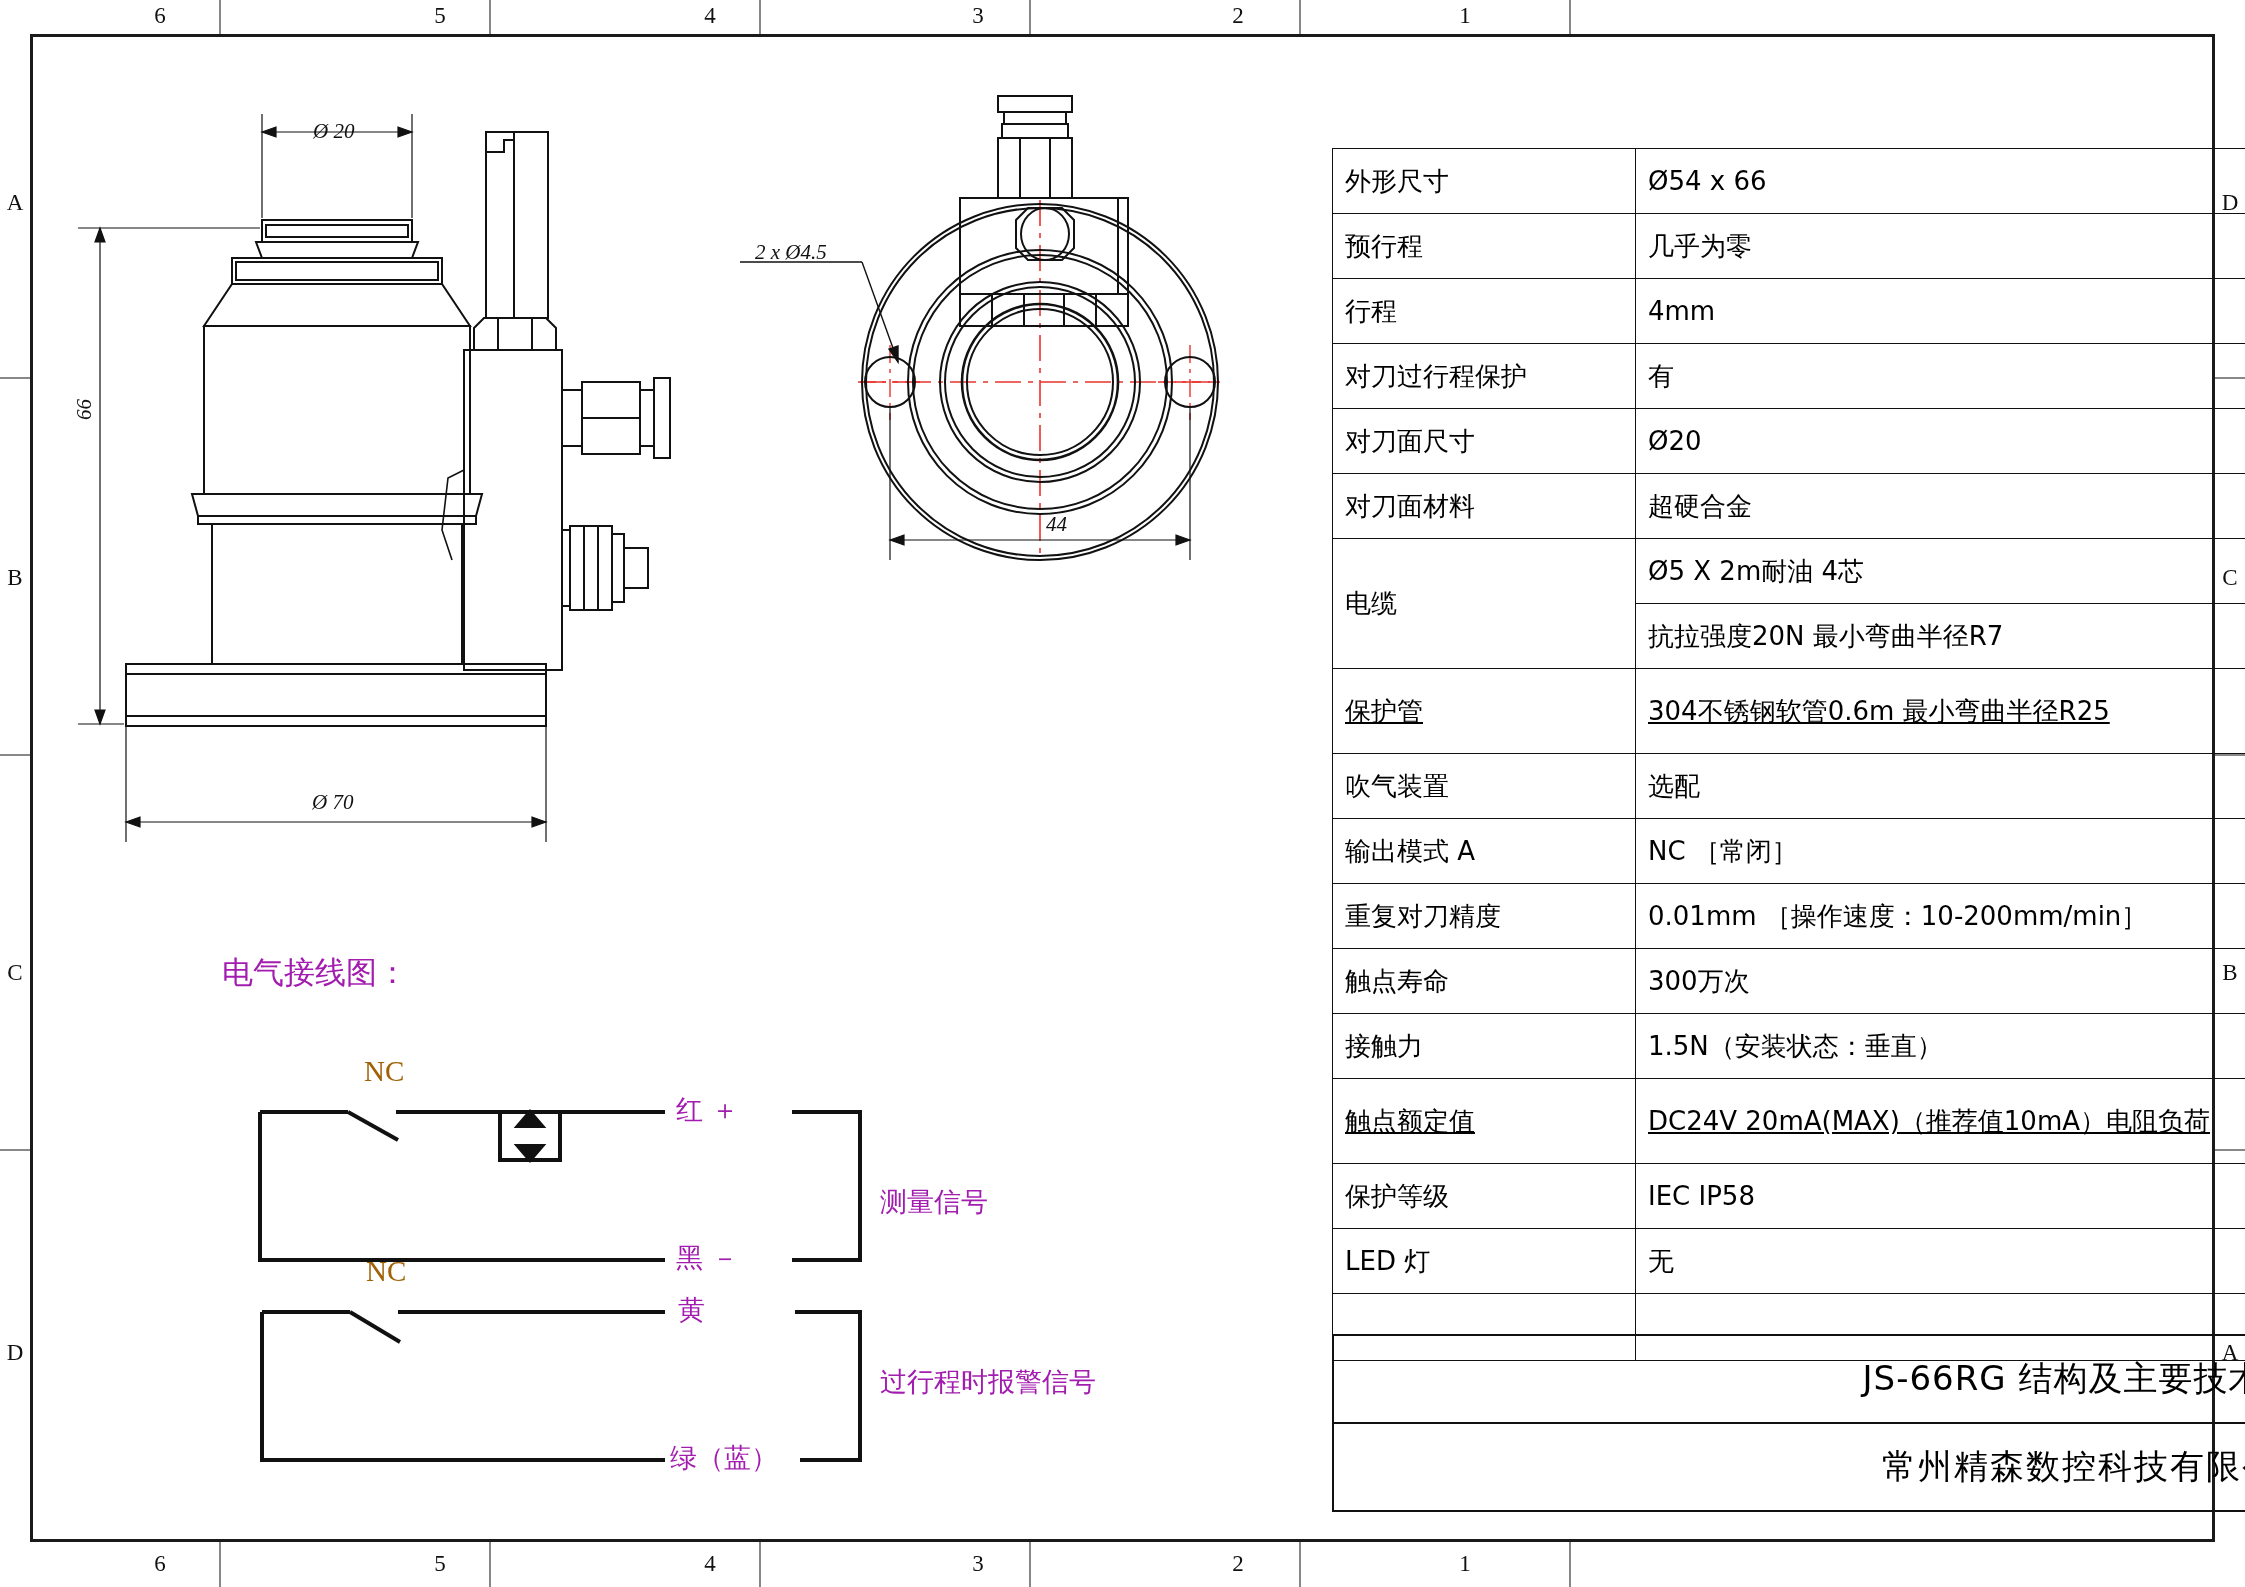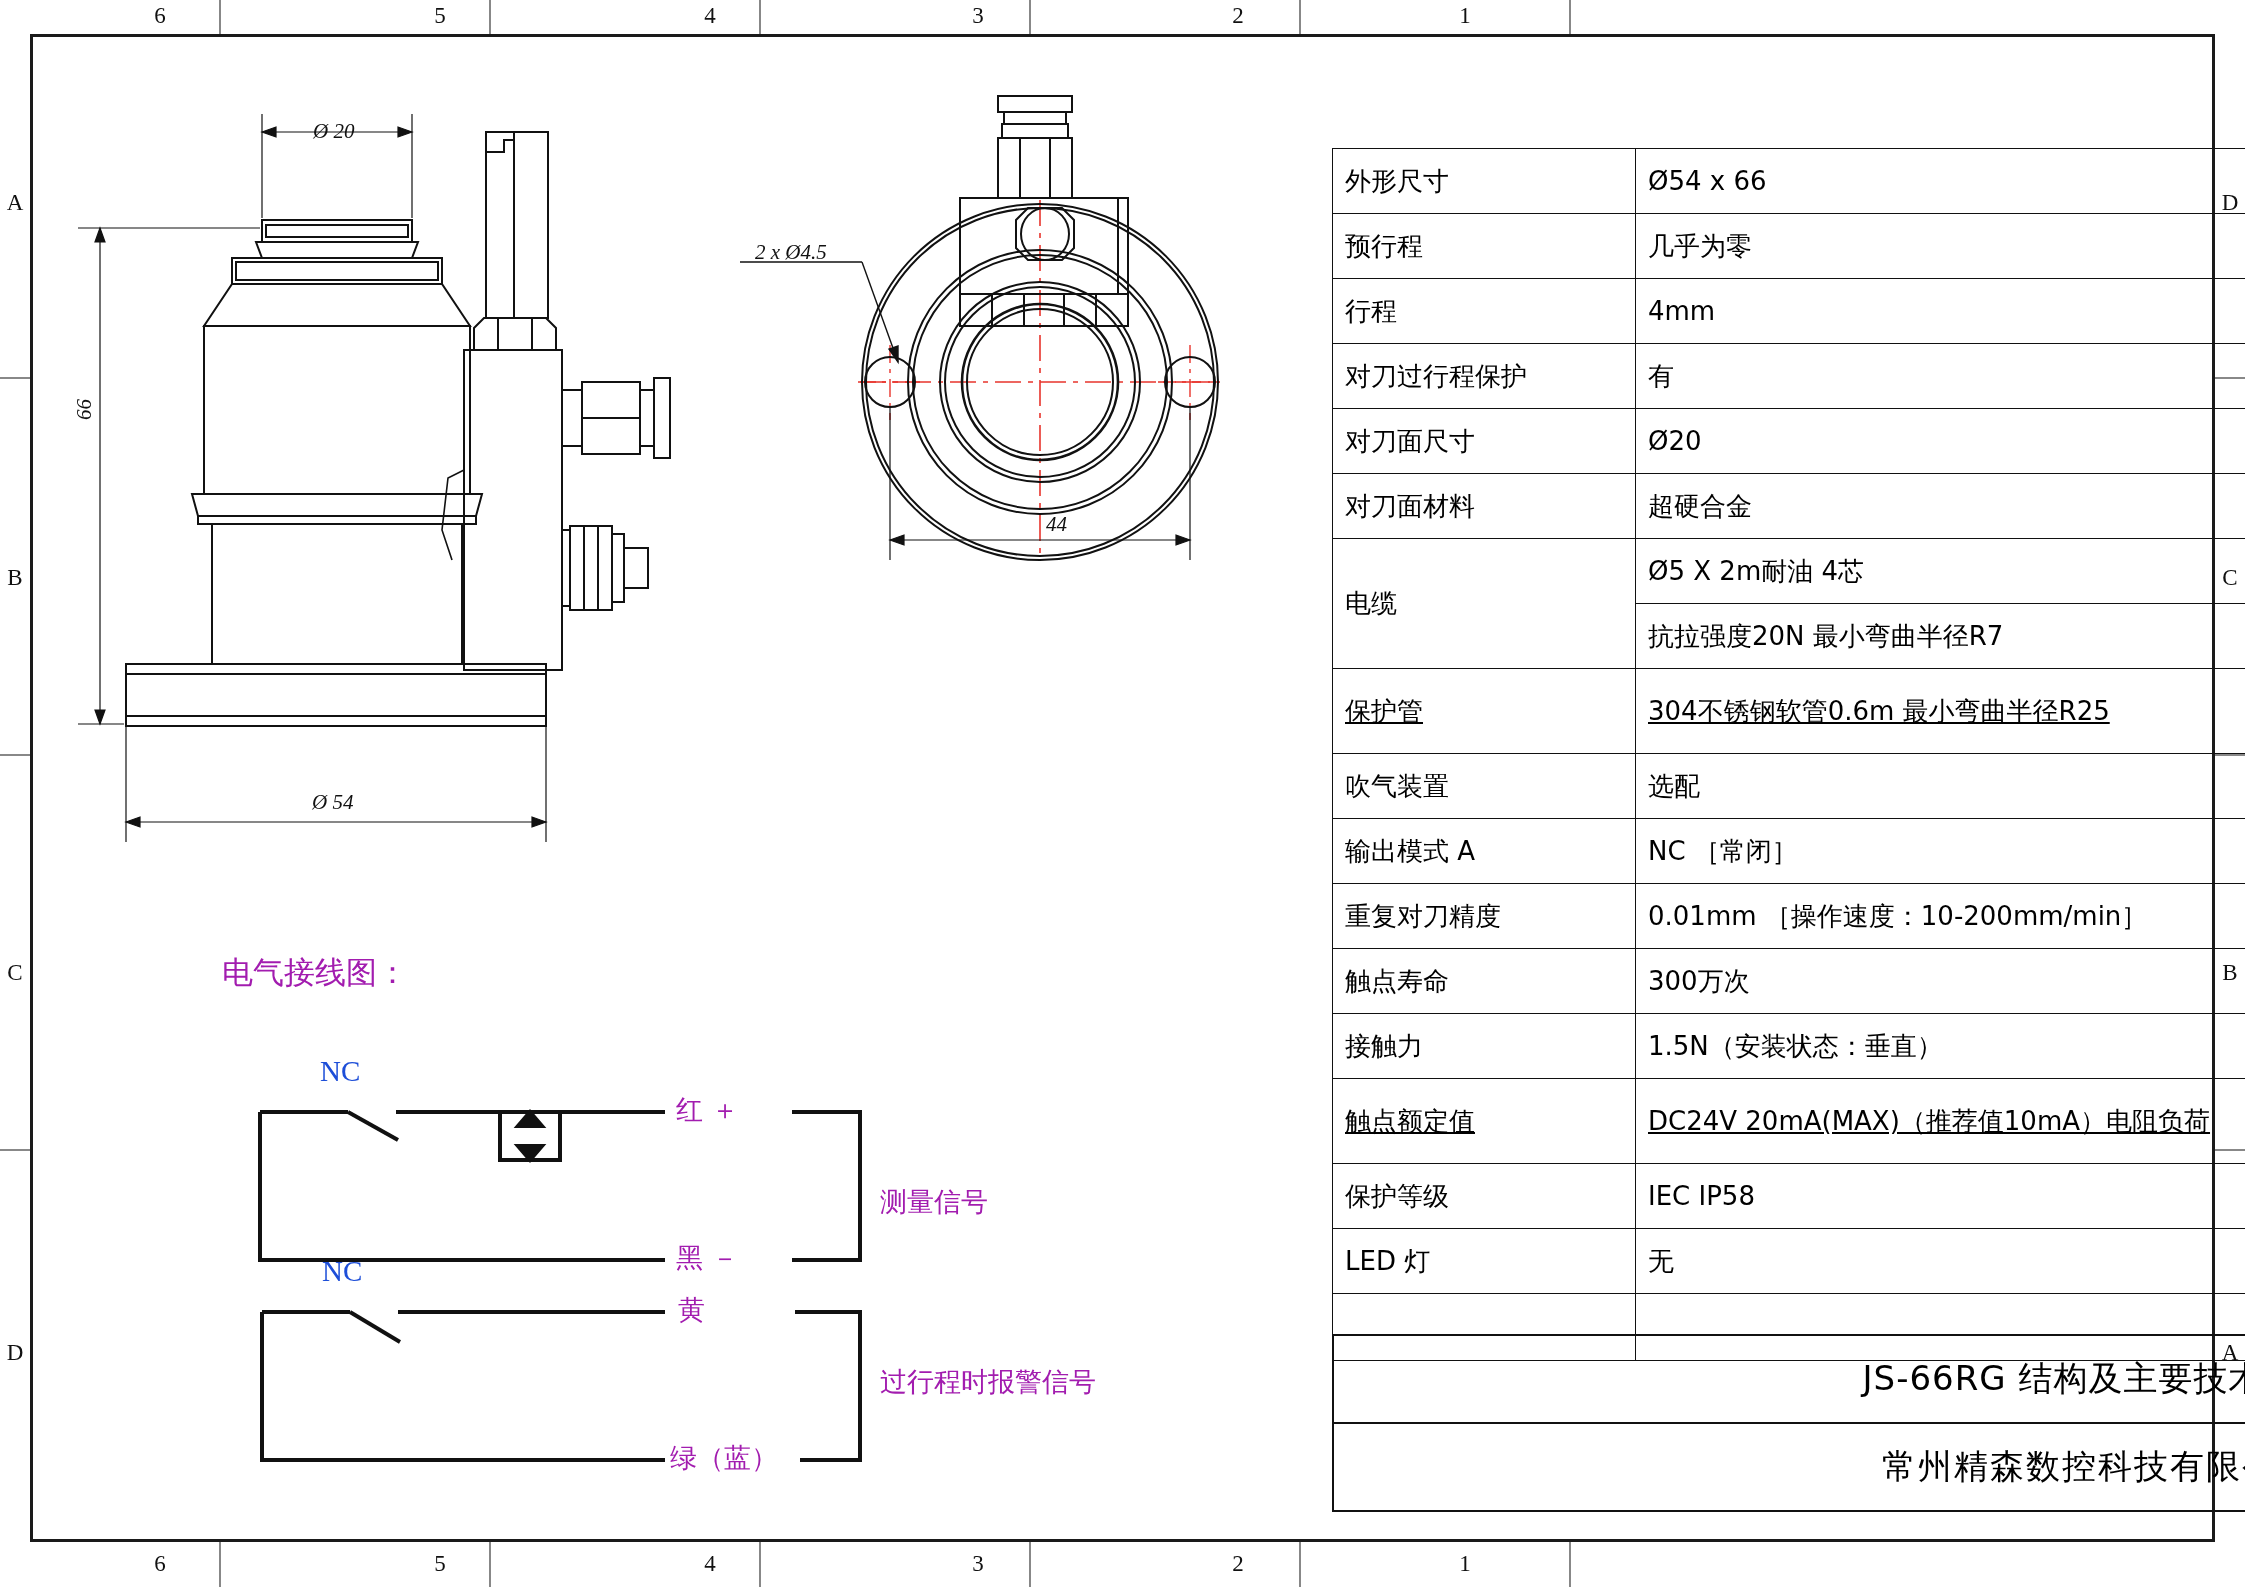--- a/index.html
+++ b/index.html
@@ -26,21 +26,21 @@
 
   #titleblock{position:absolute;left:1332px;top:1334px;width:1532px;border:2.4px solid #111;box-sizing:border-box;}
   #titleblock .tb-row{border-bottom:2.4px solid #111;height:86px;display:flex;align-items:center;justify-content:center;}
   #titleblock .tb-row:last-child{border-bottom:none;}
   #titleblock .tb-main{font-size:34px;font-family:"DejaVu Sans","Liberation Sans",sans-serif;letter-spacing:1px;}
   #titleblock .tb-co{font-size:34px;font-family:"DejaVu Sans","Liberation Sans",sans-serif;letter-spacing:2px;}
 
   
   #wiring{position:absolute;left:200px;top:960px;width:1080px;height:520px;}
   .wtext{position:absolute;font-size:27px;font-family:"DejaVu Sans","Liberation Sans",sans-serif;color:#a21caf;white-space:nowrap;}
-  .wlabel-lat{position:absolute;font-size:25px;font-family:"Liberation Serif",serif;color:#1d4ed8;}
+  .wlabel-lat{position:absolute;font-size:25px;font-family:"Liberation Serif",serif;color:#a16207;margin-left:44px;}
 </style>
 </head>
 <body>
 
 <div id="sheet">
 
   <div class="frame-outer"></div>
 
   <div class="zone-label" style="left:120px;top:3px;width:80px;">6</div>
   <div class="zone-label" style="left:400px;top:3px;width:80px;">5</div>
@@ -158,21 +158,21 @@
       <line x1="66" y1="666" x2="66" y2="782"></line>
       <line x1="486" y1="666" x2="486" y2="782"></line>
       <line x1="66" y1="762" x2="486" y2="762"></line>
       <path d="M66,762 L80,757 L80,767 Z" fill="#111"></path>
       <path d="M486,762 L472,757 L472,767 Z" fill="#111"></path>
     </g>
   </svg>
 
   <div class="dimtext" style="left:313px;top:83px;margin-top:36px;">Ø 20</div>
   <div class="dimtext" style="left:72px;top:420px;transform:rotate(-90deg);transform-origin:left top;">66</div>
-  <div class="dimtext" style="left:312px;top:790px;">Ø 54</div>
+  <div class="dimtext" style="left:312px;top:790px;">Ø 70</div>
 
   <svg width="560" height="700" style="position:absolute;left:740px;top:90px;">
 
     <g stroke="#e8342c" stroke-width="1.6" stroke-dasharray="26,7,5,7">
       <line x1="120" y1="292" x2="480" y2="292"></line>
       <line x1="300" y1="110" x2="300" y2="470"></line>
     </g>
     <g stroke="#e8342c" stroke-width="1.4" stroke-dasharray="18,6,4,6">
       <line x1="150" y1="255" x2="150" y2="330"></line>
       <line x1="450" y1="255" x2="450" y2="330"></line>

